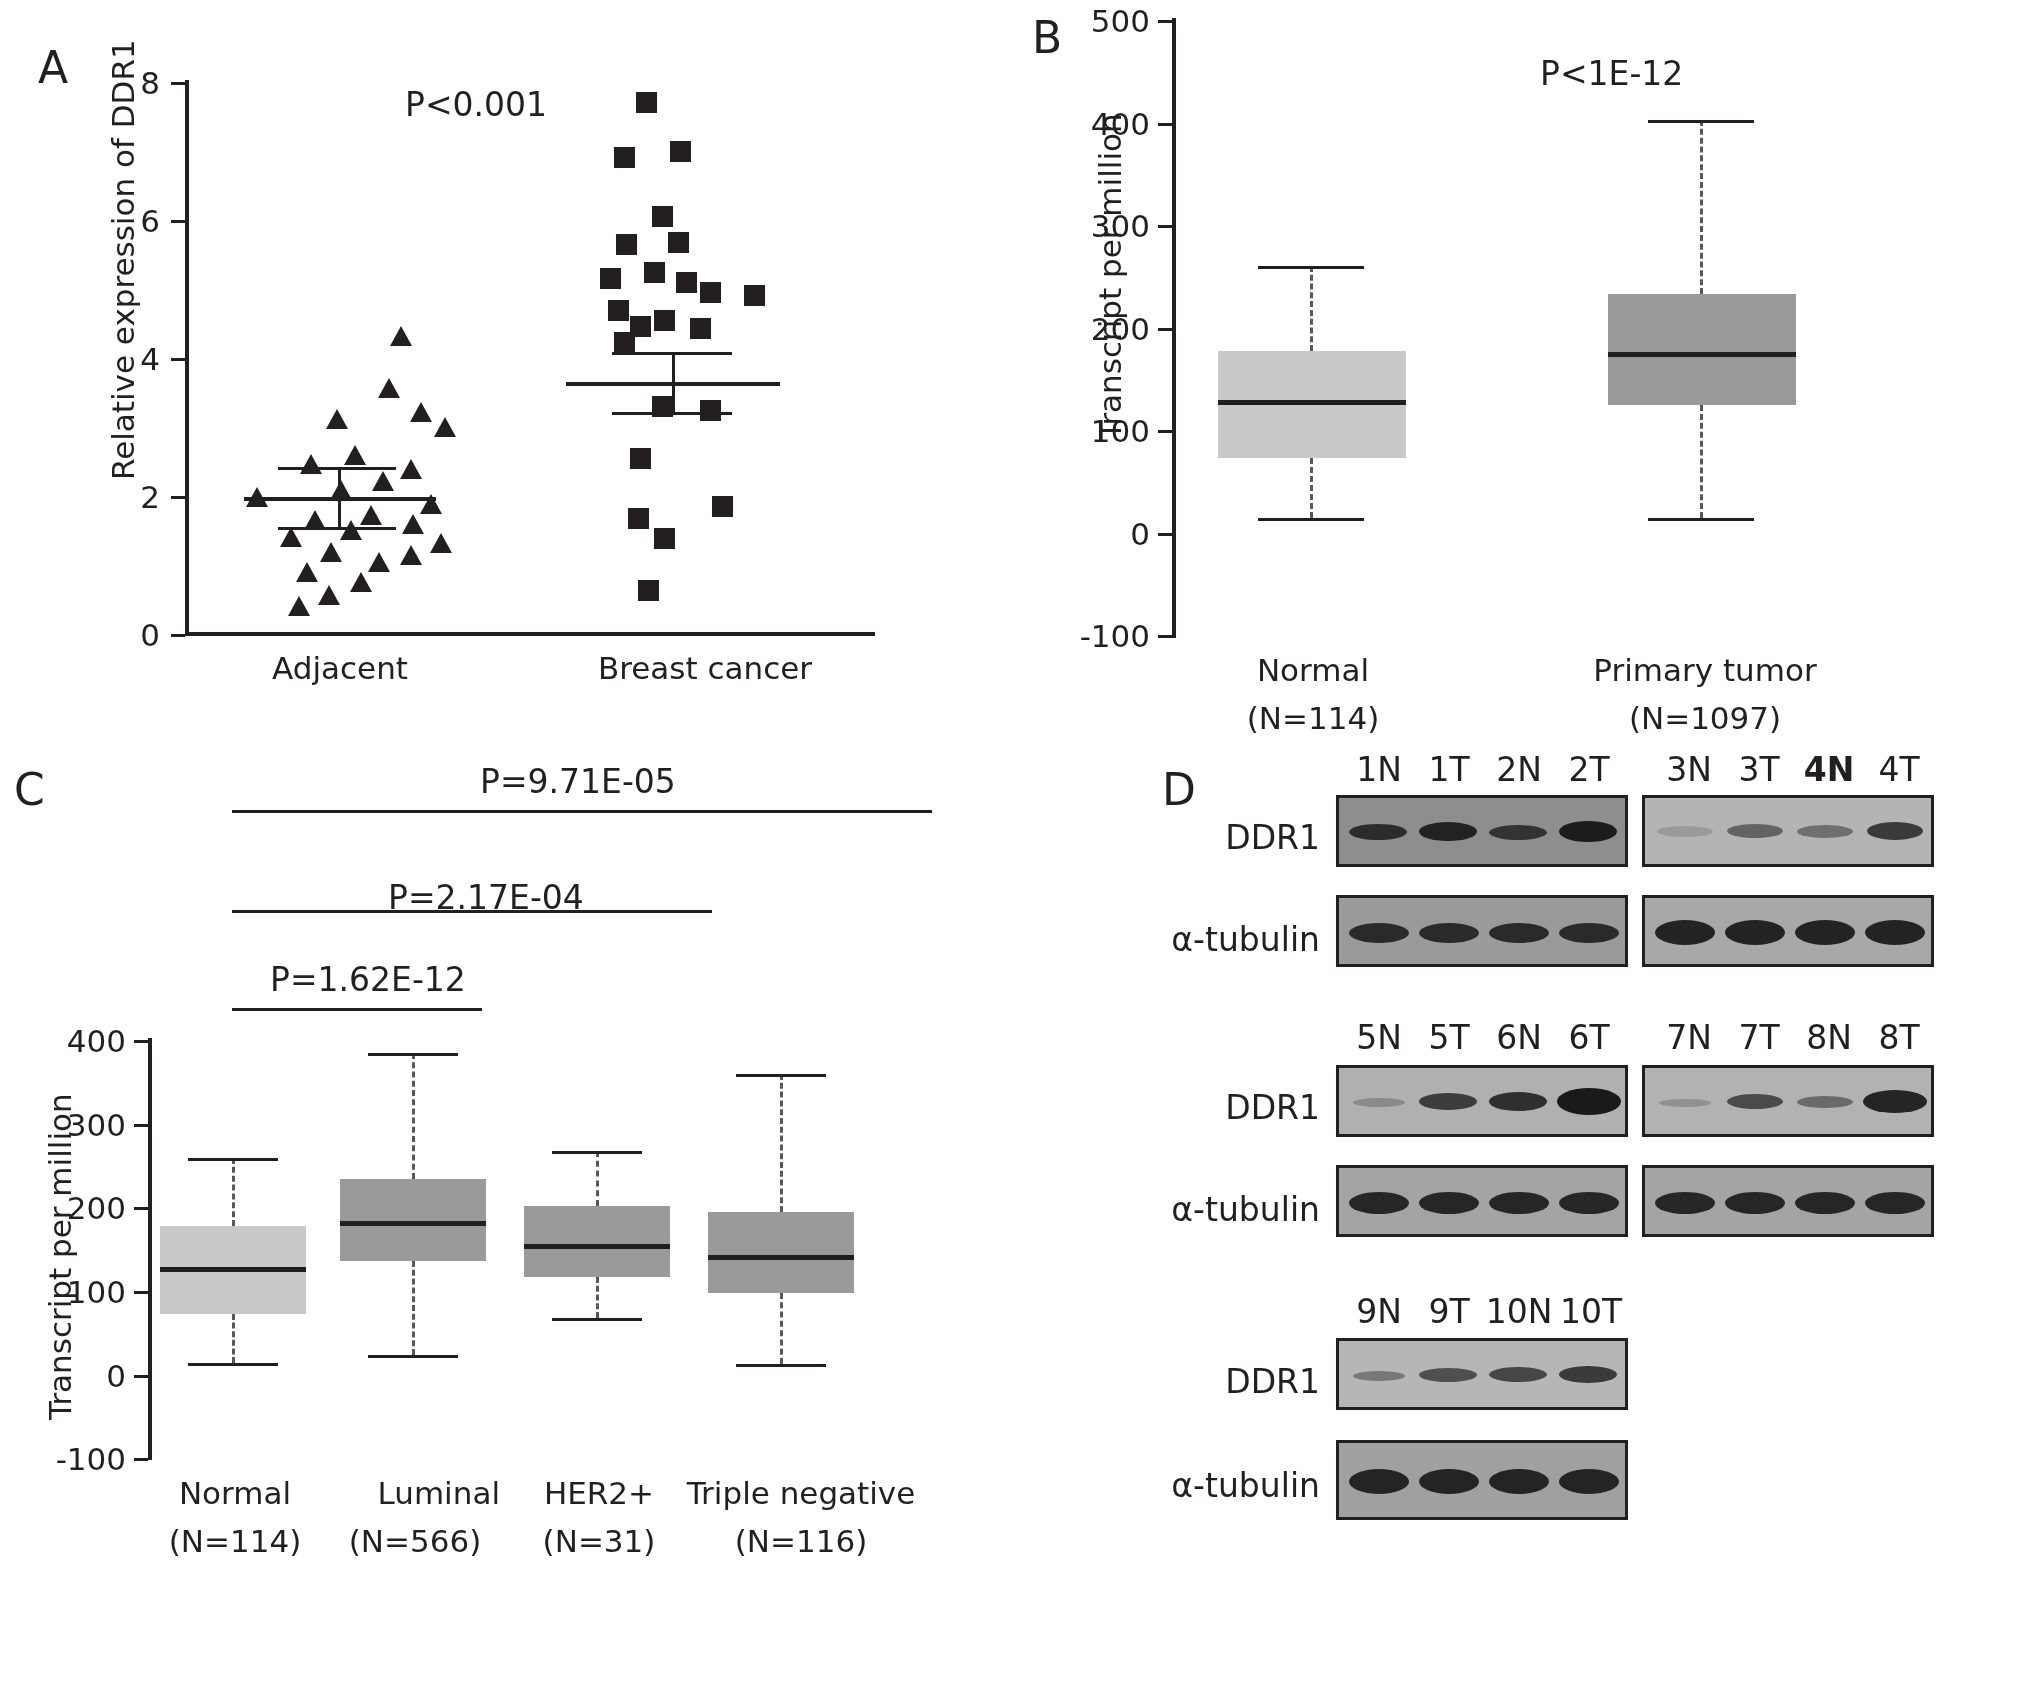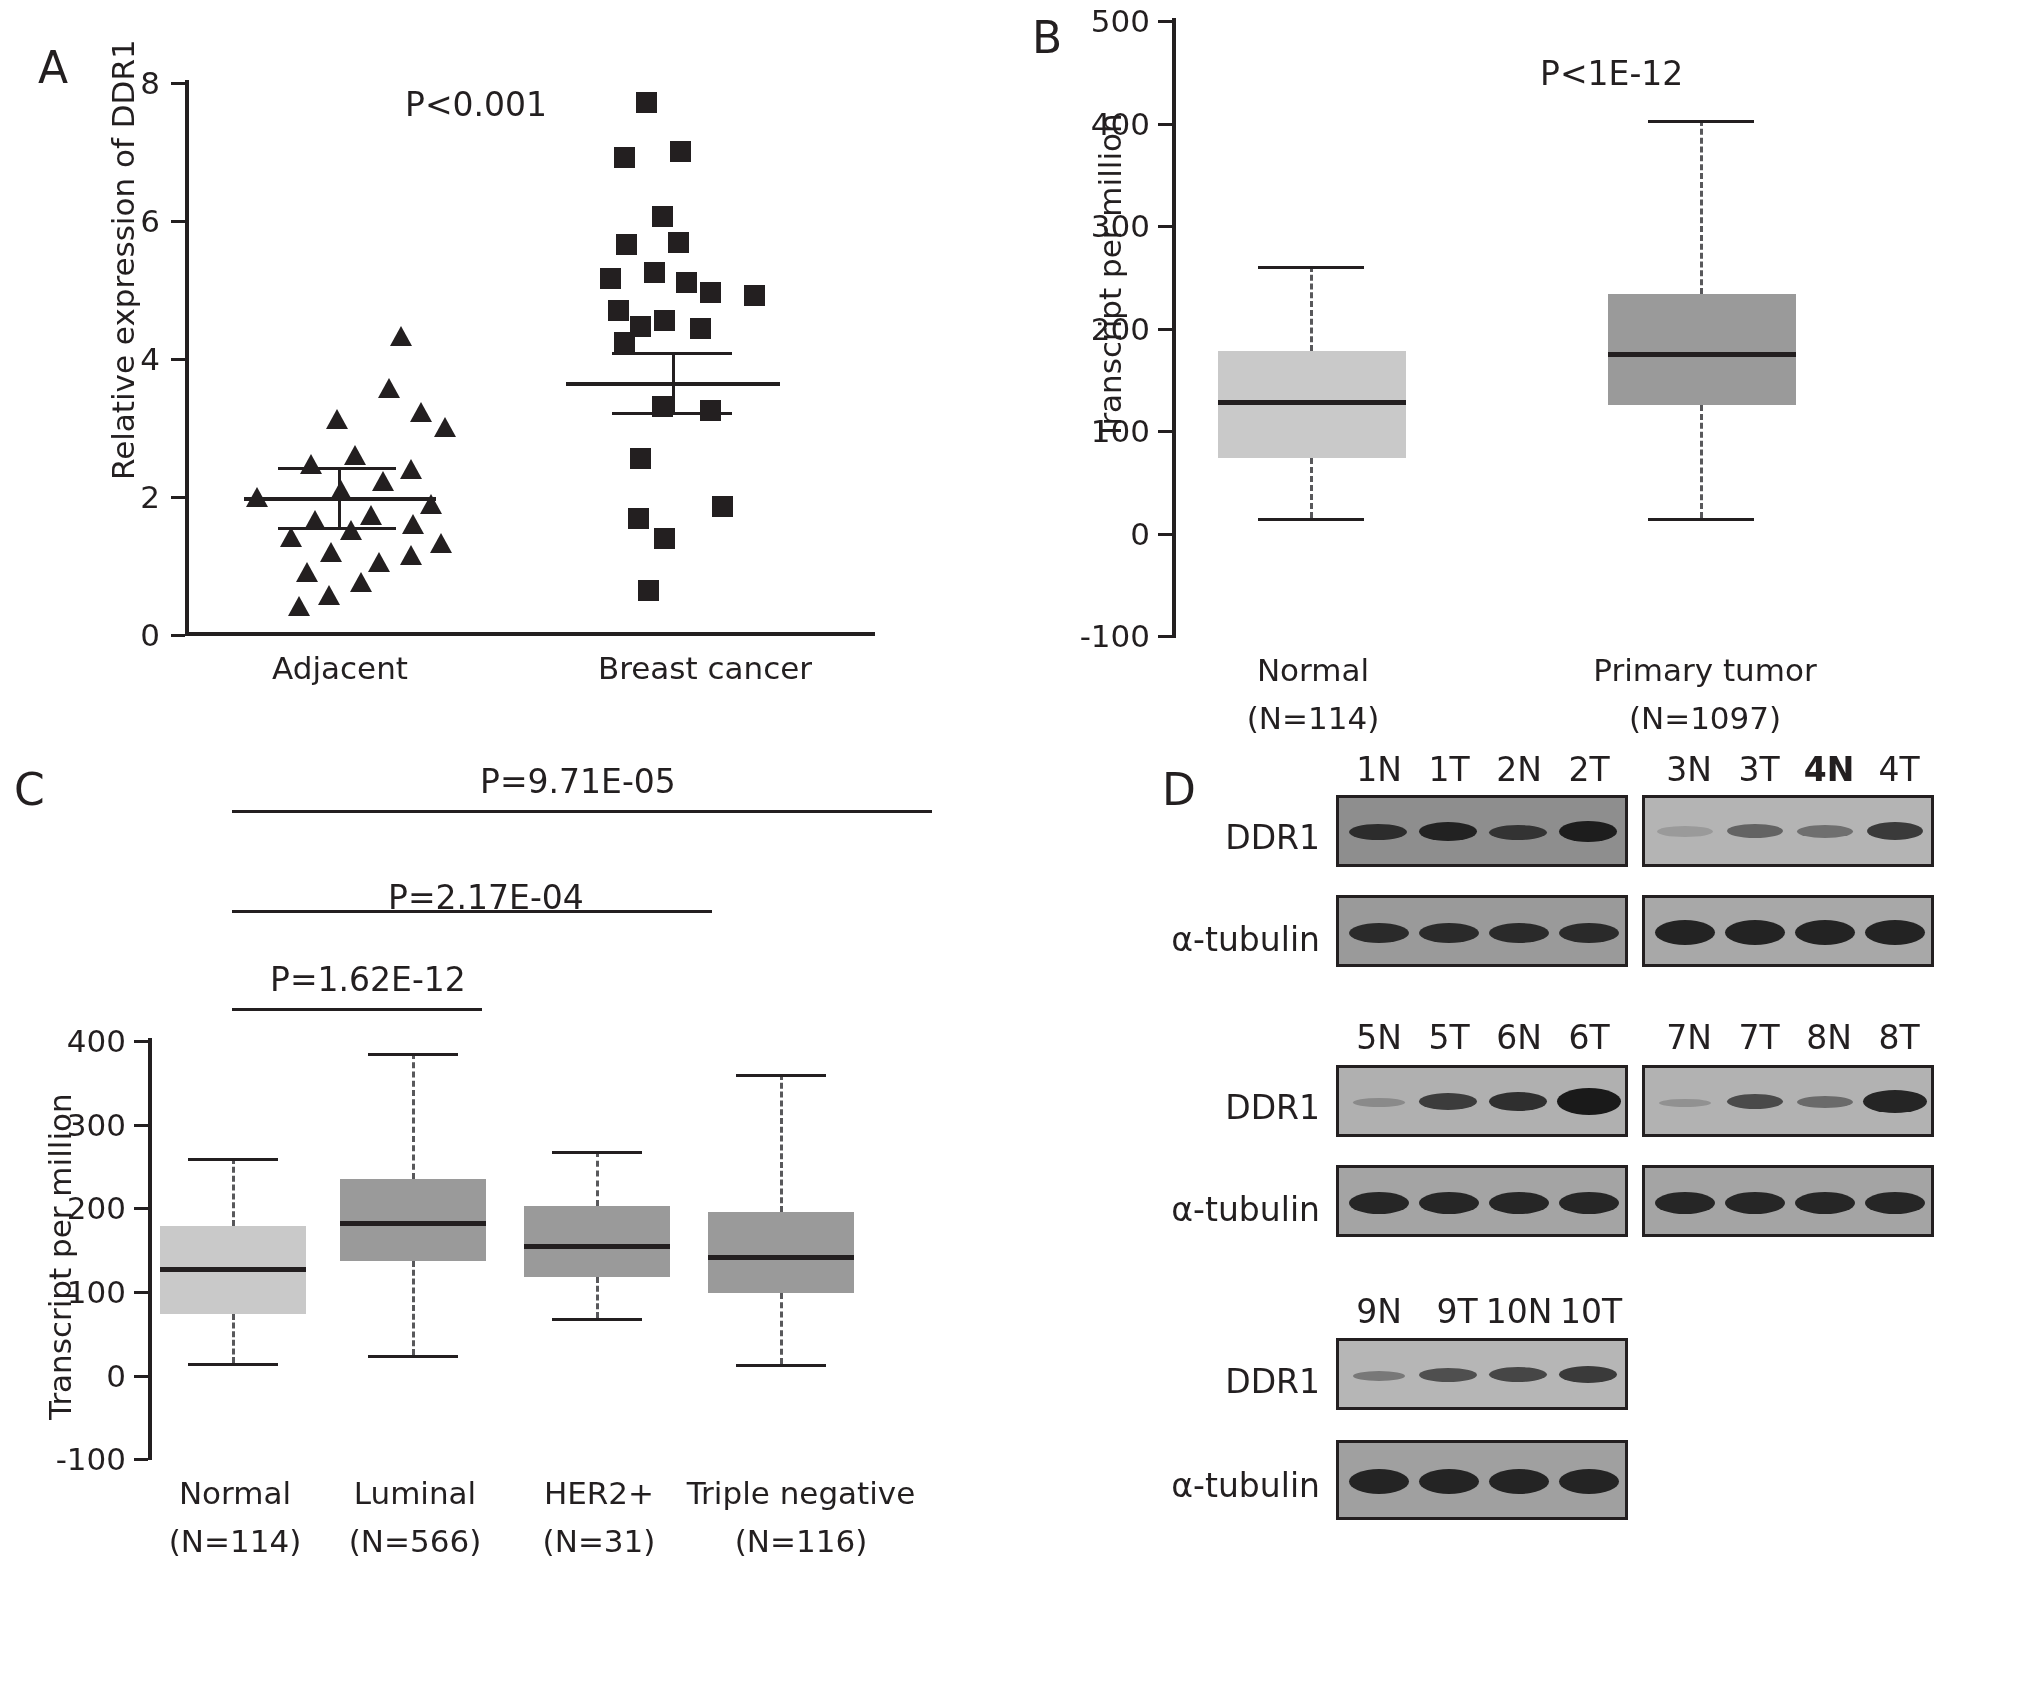--- a/index.html
+++ b/index.html
@@ -213,21 +213,21 @@
   <div class="whisker" style="left:780px;top:334px;height:138px;"></div>
   <div class="whisker" style="left:780px;top:553px;height:71px;"></div>
   <div class="cap" style="left:736px;top:334px;width:90px;"></div>
   <div class="cap" style="left:736px;top:624px;width:90px;"></div>
   <div class="box" style="left:708px;top:472px;width:146px;height:81px;background:#9a9a9a;border:none;"></div>
   <div class="median" style="left:708px;top:515px;width:146px;"></div>
 
   <div class="xlbl" style="left:150px;top:735px;width:170px;">Normal</div>
   <div class="xlbl" style="left:150px;top:783px;width:170px;">(N=114)</div>
 
-  <div class="xlbl" style="left:330px;top:735px;width:170px;">Luminal</div>
+  <div class="xlbl" style="left:330px;top:735px;width:170px;text-align:right;">Luminal</div>
   <div class="xlbl" style="left:330px;top:783px;width:170px;">(N=566)</div>
 
   <div class="xlbl" style="left:514px;top:735px;width:170px;">HER2+</div>
   <div class="xlbl" style="left:514px;top:783px;width:170px;">(N=31)</div>
 
   <div class="xlbl" style="left:676px;top:735px;width:250px;">Triple negative</div>
   <div class="xlbl" style="left:676px;top:783px;width:250px;">(N=116)</div>
 </div>
 
 <div class="panel" style="left:1040px;top:740px;width:992px;height:954px;">
@@ -303,21 +303,21 @@
     <div class="band" style="left:220px;top:24px;width:60px;height:22px;background:#262626;"></div>
   </div>
   <div class="blotbox" style="left:602px;top:425px;width:292px;height:72px;background:#a4a4a4;">
     <div class="band" style="left:10px;top:24px;width:60px;height:22px;background:#262626;"></div>
     <div class="band" style="left:80px;top:24px;width:60px;height:22px;background:#262626;"></div>
     <div class="band" style="left:150px;top:24px;width:60px;height:22px;background:#262626;"></div>
     <div class="band" style="left:220px;top:24px;width:60px;height:22px;background:#262626;"></div>
   </div>
 
   <div class="lanelbl" style="left:306px;top:552px;width:66px;">9N</div>
-  <div class="lanelbl" style="left:384px;top:552px;width:66px;text-align:center;">9T</div>
+  <div class="lanelbl" style="left:376px;top:552px;width:66px;text-align:center;">9T</div>
   <div class="lanelbl" style="left:440px;top:552px;width:78px;">10N</div>
   <div class="lanelbl" style="left:512px;top:552px;width:78px;">10T</div>
 
   <div class="rowlbl" style="left:120px;top:622px;width:160px;">DDR1</div>
   <div class="rowlbl" style="left:90px;top:726px;width:190px;">α-tubulin</div>
 
   <div class="blotbox" style="left:296px;top:598px;width:292px;height:72px;background:#b6b6b6;">
     <div class="band" style="left:14px;top:30px;width:52px;height:10px;background:#787878;"></div>
     <div class="band" style="left:80px;top:27px;width:58px;height:14px;background:#4f4f4f;"></div>
     <div class="band" style="left:150px;top:26px;width:58px;height:15px;background:#464646;"></div>

